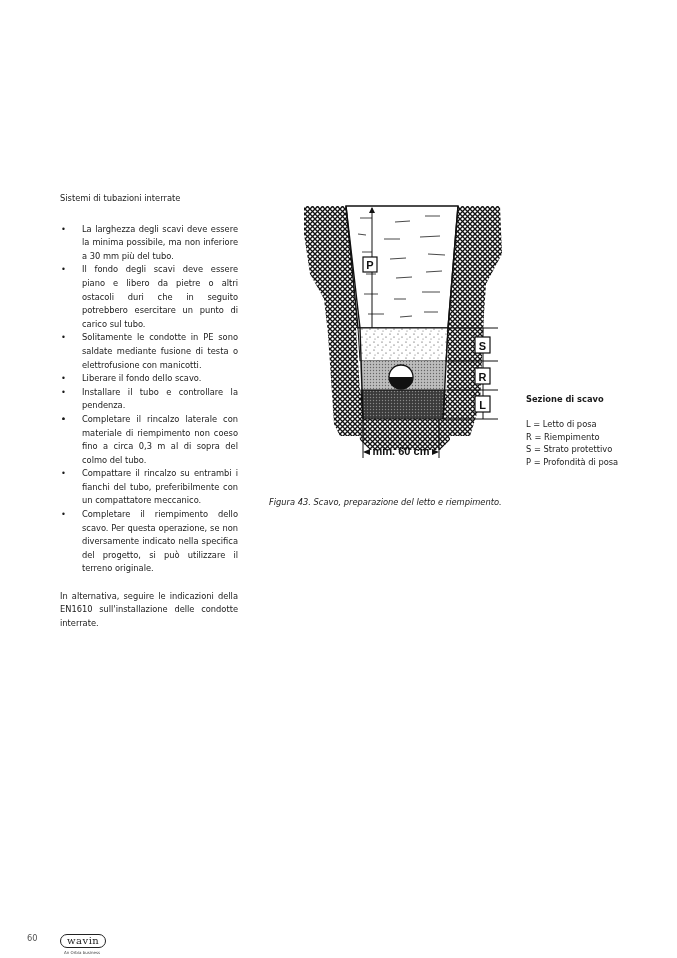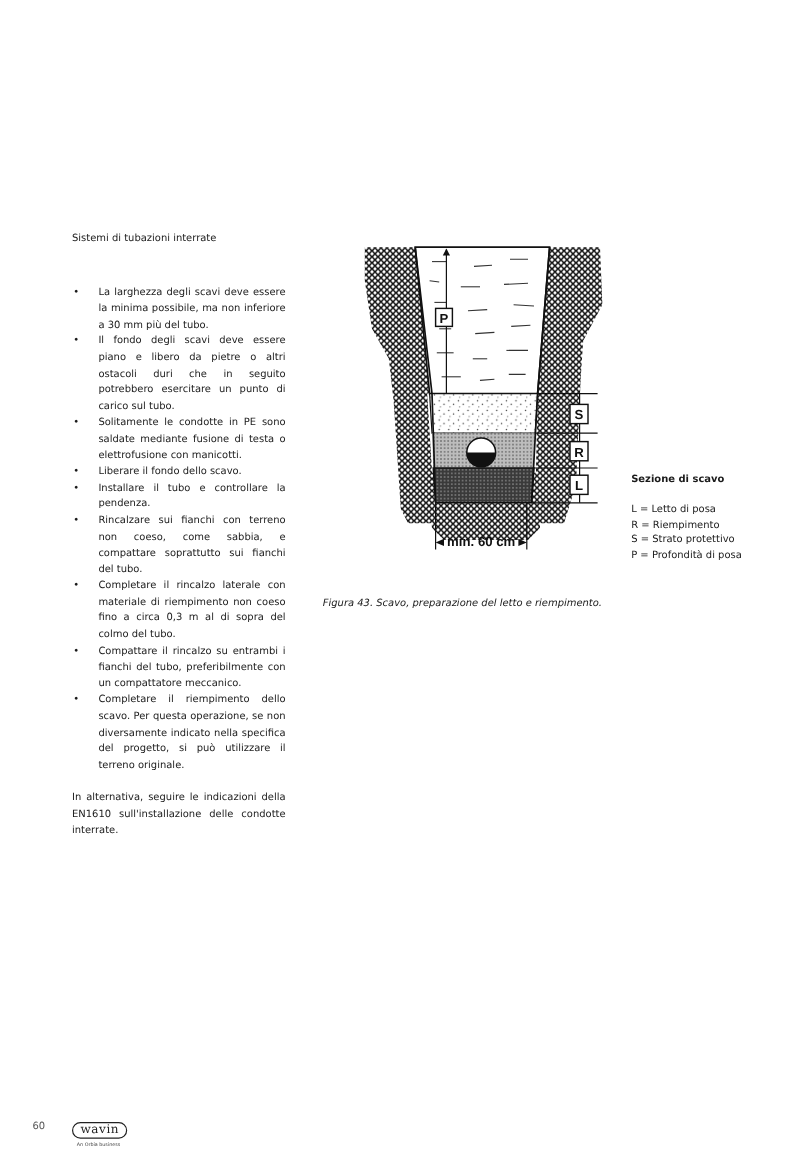--- a/index.html
+++ b/index.html
@@ -3,21 +3,21 @@
 <meta charset="utf-8">
 <style>
   html, body { margin: 0; padding: 0; background: #ffffff; }
   body { width: 677px; height: 958px; position: relative; overflow: hidden;
          font-family: "DejaVu Sans", "Liberation Sans", sans-serif; color: #1a1a1a; }
   .page { position: absolute; inset: 0; }
 
   .left-col { position: absolute; left: 60px; top: 192px; width: 178px;
               font-size: 8.3px; line-height: 13.6px; }
   .left-col p { margin: 0; text-align: justify; }
-  .left-col .section-title { margin-bottom: 31px; text-align: left; }
+  .left-col .section-title { margin-bottom: 17px; text-align: left; }
   .left-col .intro { margin-bottom: 13.6px; }
   .bullets { list-style: none; margin: 0 0 13.6px 0; padding: 0; }
   .bullets li { position: relative; padding-left: 22px; text-align: justify; }
   .bullets li .bullet { position: absolute; left: 1px; top: 0; }
   .outro { text-align: left; }
 
   .figure { position: absolute; left: 300px; top: 204px; width: 206px; height: 260px; }
   .figure svg { display: block; }
   .caption { position: absolute; left: 269px; top: 497px; font-size: 8.3px;
              font-style: italic; color: #1a1a1a; white-space: nowrap; }
@@ -41,21 +41,21 @@
 <div class="page">
 
   <div class="left-col">
     <p class="section-title">Sistemi di tubazioni interrate</p>
     <ul class="bullets">
       <li><span class="bullet">•</span><span>La larghezza degli scavi deve essere la minima possibile, ma non inferiore a 30 mm più del tubo.</span></li>
       <li><span class="bullet">•</span><span>Il fondo degli scavi deve essere piano e libero da pietre o altri ostacoli duri che in seguito potrebbero esercitare un punto di carico sul tubo.</span></li>
       <li><span class="bullet">•</span><span>Solitamente le condotte in PE sono saldate mediante fusione di testa o elettrofusione con manicotti.</span></li>
       <li><span class="bullet">•</span><span>Liberare il fondo dello scavo.</span></li>
       <li><span class="bullet">•</span><span>Installare il tubo e controllare la pendenza.</span></li>
-      <li><span class="bullet">•</span><span>Rincalzare sui fianchi con terreno non coeso, come sabbia, e compattare soprattutto sui fianchi del tubo.</span></li>
+      <li><span class="bullet">•</span></li>
       <li><span class="bullet">•</span><span>Completare il rincalzo laterale con materiale di riempimento non coeso fino a circa 0,3 m al di sopra del colmo del tubo.</span></li>
       <li><span class="bullet">•</span><span>Compattare il rincalzo su entrambi i fianchi del tubo, preferibilmente con un compattatore meccanico.</span></li>
       <li><span class="bullet">•</span><span>Completare il riempimento dello scavo. Per questa operazione, se non diversamente indicato nella specifica del progetto, si può utilizzare il terreno originale.</span></li>
     </ul>
     <p class="outro">In alternativa, seguire le indicazioni della EN1610 sull'installazione delle condotte interrate.</p>
   </div>
 
   <div class="figure">
     <svg width="206" height="260" viewBox="0 0 206 260" xmlns="http://www.w3.org/2000/svg">
       <defs>

